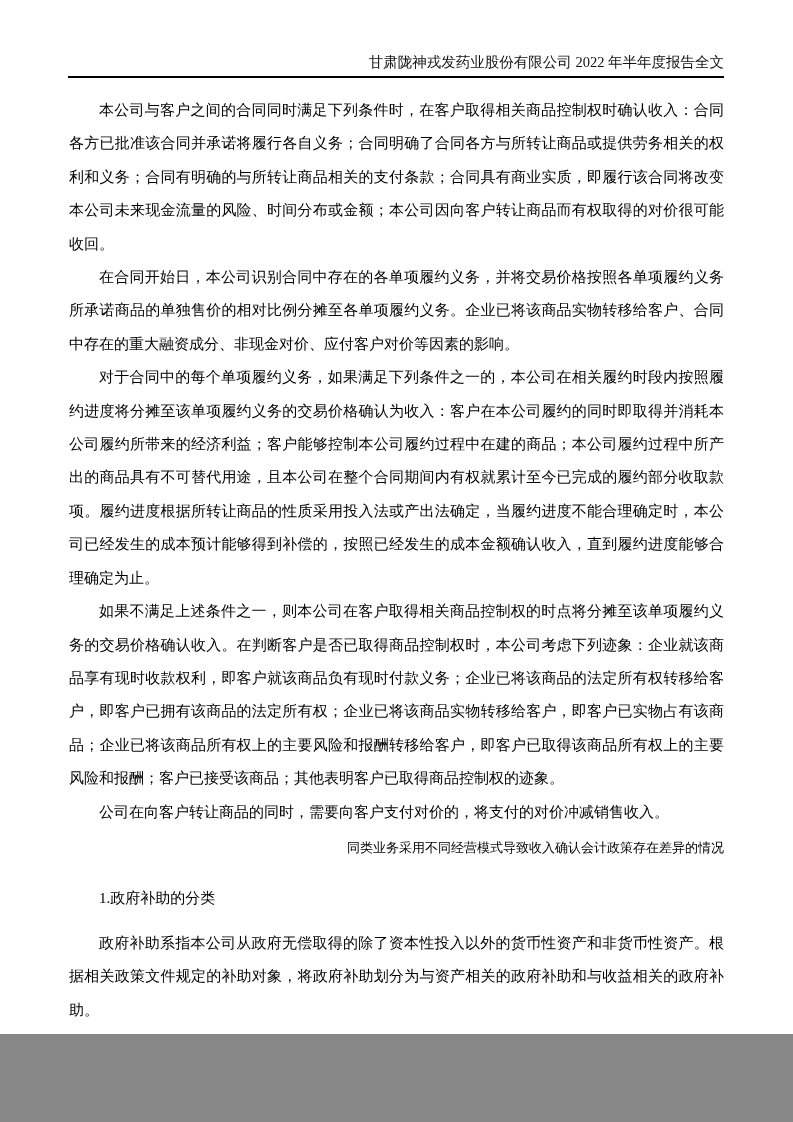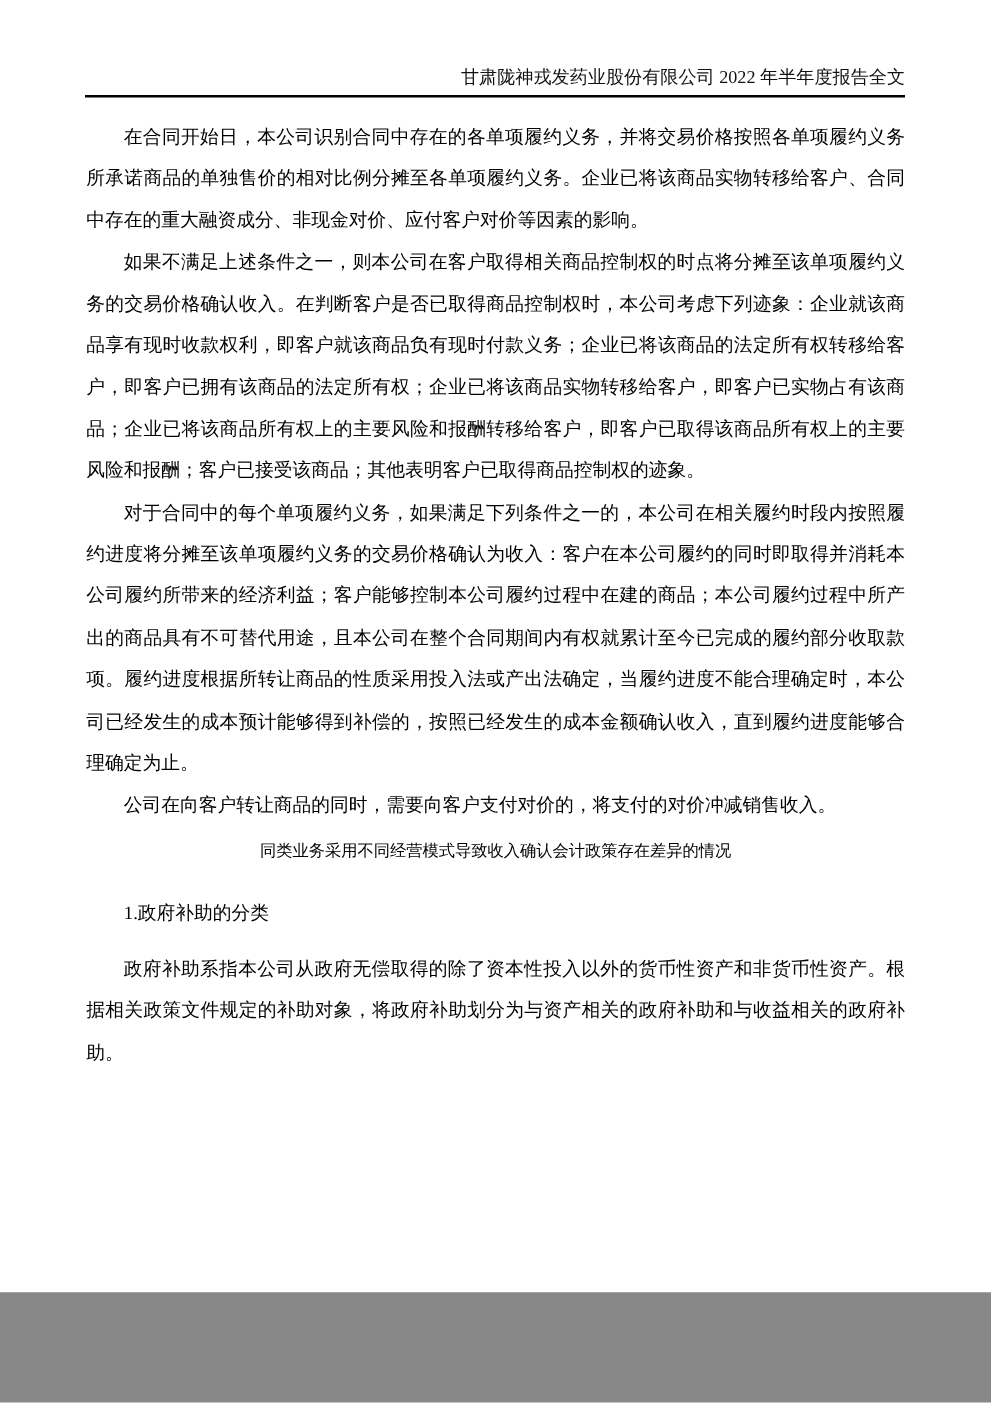--- a/index.html
+++ b/index.html
@@ -43,21 +43,21 @@
     margin: 0;
     font-size: 15px;
     line-height: 33.4px;
     text-align: justify;
     text-indent: 2em;
   }
   .note {
     margin: 6px 0 0 0;
     font-size: 13px;
     line-height: 26px;
-    text-align: center;
+    text-align: right;
     text-indent: 0;
   }
   .section-heading {
     margin: 46px 0 0 0;
     font-size: 15px;
     font-weight: bold;
     line-height: 20px;
   }
   .subheading {
     margin: 24px 0 16px 0;
@@ -81,23 +81,24 @@
 
 <div class="page">
 
   <div class="header">
     <span>甘肃陇神戎发药业股份有限公司 2022 年半年度报告全文</span>
   </div>
 
   <div class="header-rule"></div>
 
   <div class="content">
+    <p class="body-para">本公司与客户之间的合同同时满足下列条件时，在客户取得相关商品控制权时确认收入：合同各方已批准该合同并承诺将履行各自义务；合同明确了合同各方与所转让商品或提供劳务相关的权利和义务；合同有明确的与所转让商品相关的支付条款；合同具有商业实质，即履行该合同将改变本公司未来现金流量的风险、时间分布或金额；本公司因向客户转让商品而有权取得的对价很可能收回。</p>
     <p class="body-para">在合同开始日，本公司识别合同中存在的各单项履约义务，并将交易价格按照各单项履约义务所承诺商品的单独售价的相对比例分摊至各单项履约义务。企业已将该商品实物转移给客户、合同中存在的重大融资成分、非现金对价、应付客户对价等因素的影响。</p>
+    <p class="body-para">对于合同中的每个单项履约义务，如果满足下列条件之一的，本公司在相关履约时段内按照履约进度将分摊至该单项履约义务的交易价格确认为收入：客户在本公司履约的同时即取得并消耗本公司履约所带来的经济利益；客户能够控制本公司履约过程中在建的商品；本公司履约过程中所产出的商品具有不可替代用途，且本公司在整个合同期间内有权就累计至今已完成的履约部分收取款项。履约进度根据所转让商品的性质采用投入法或产出法确定，当履约进度不能合理确定时，本公司已经发生的成本预计能够得到补偿的，按照已经发生的成本金额确认收入，直到履约进度能够合理确定为止。</p>
     <p class="body-para">如果不满足上述条件之一，则本公司在客户取得相关商品控制权的时点将分摊至该单项履约义务的交易价格确认收入。在判断客户是否已取得商品控制权时，本公司考虑下列迹象：企业就该商品享有现时收款权利，即客户就该商品负有现时付款义务；企业已将该商品的法定所有权转移给客户，即客户已拥有该商品的法定所有权；企业已将该商品实物转移给客户，即客户已实物占有该商品；企业已将该商品所有权上的主要风险和报酬转移给客户，即客户已取得该商品所有权上的主要风险和报酬；客户已接受该商品；其他表明客户已取得商品控制权的迹象。</p>
-    <p class="body-para">对于合同中的每个单项履约义务，如果满足下列条件之一的，本公司在相关履约时段内按照履约进度将分摊至该单项履约义务的交易价格确认为收入：客户在本公司履约的同时即取得并消耗本公司履约所带来的经济利益；客户能够控制本公司履约过程中在建的商品；本公司履约过程中所产出的商品具有不可替代用途，且本公司在整个合同期间内有权就累计至今已完成的履约部分收取款项。履约进度根据所转让商品的性质采用投入法或产出法确定，当履约进度不能合理确定时，本公司已经发生的成本预计能够得到补偿的，按照已经发生的成本金额确认收入，直到履约进度能够合理确定为止。</p>
     <p class="body-para">公司在向客户转让商品的同时，需要向客户支付对价的，将支付的对价冲减销售收入。</p>
 
     <p class="note">同类业务采用不同经营模式导致收入确认会计政策存在差异的情况</p>
 
 
     <p class="subheading">1.政府补助的分类</p>
 
     <p class="body-para grant-para">政府补助系指本公司从政府无偿取得的除了资本性投入以外的货币性资产和非货币性资产。根据相关政策文件规定的补助对象，将政府补助划分为与资产相关的政府补助和与收益相关的政府补助。</p>
   </div>
 

